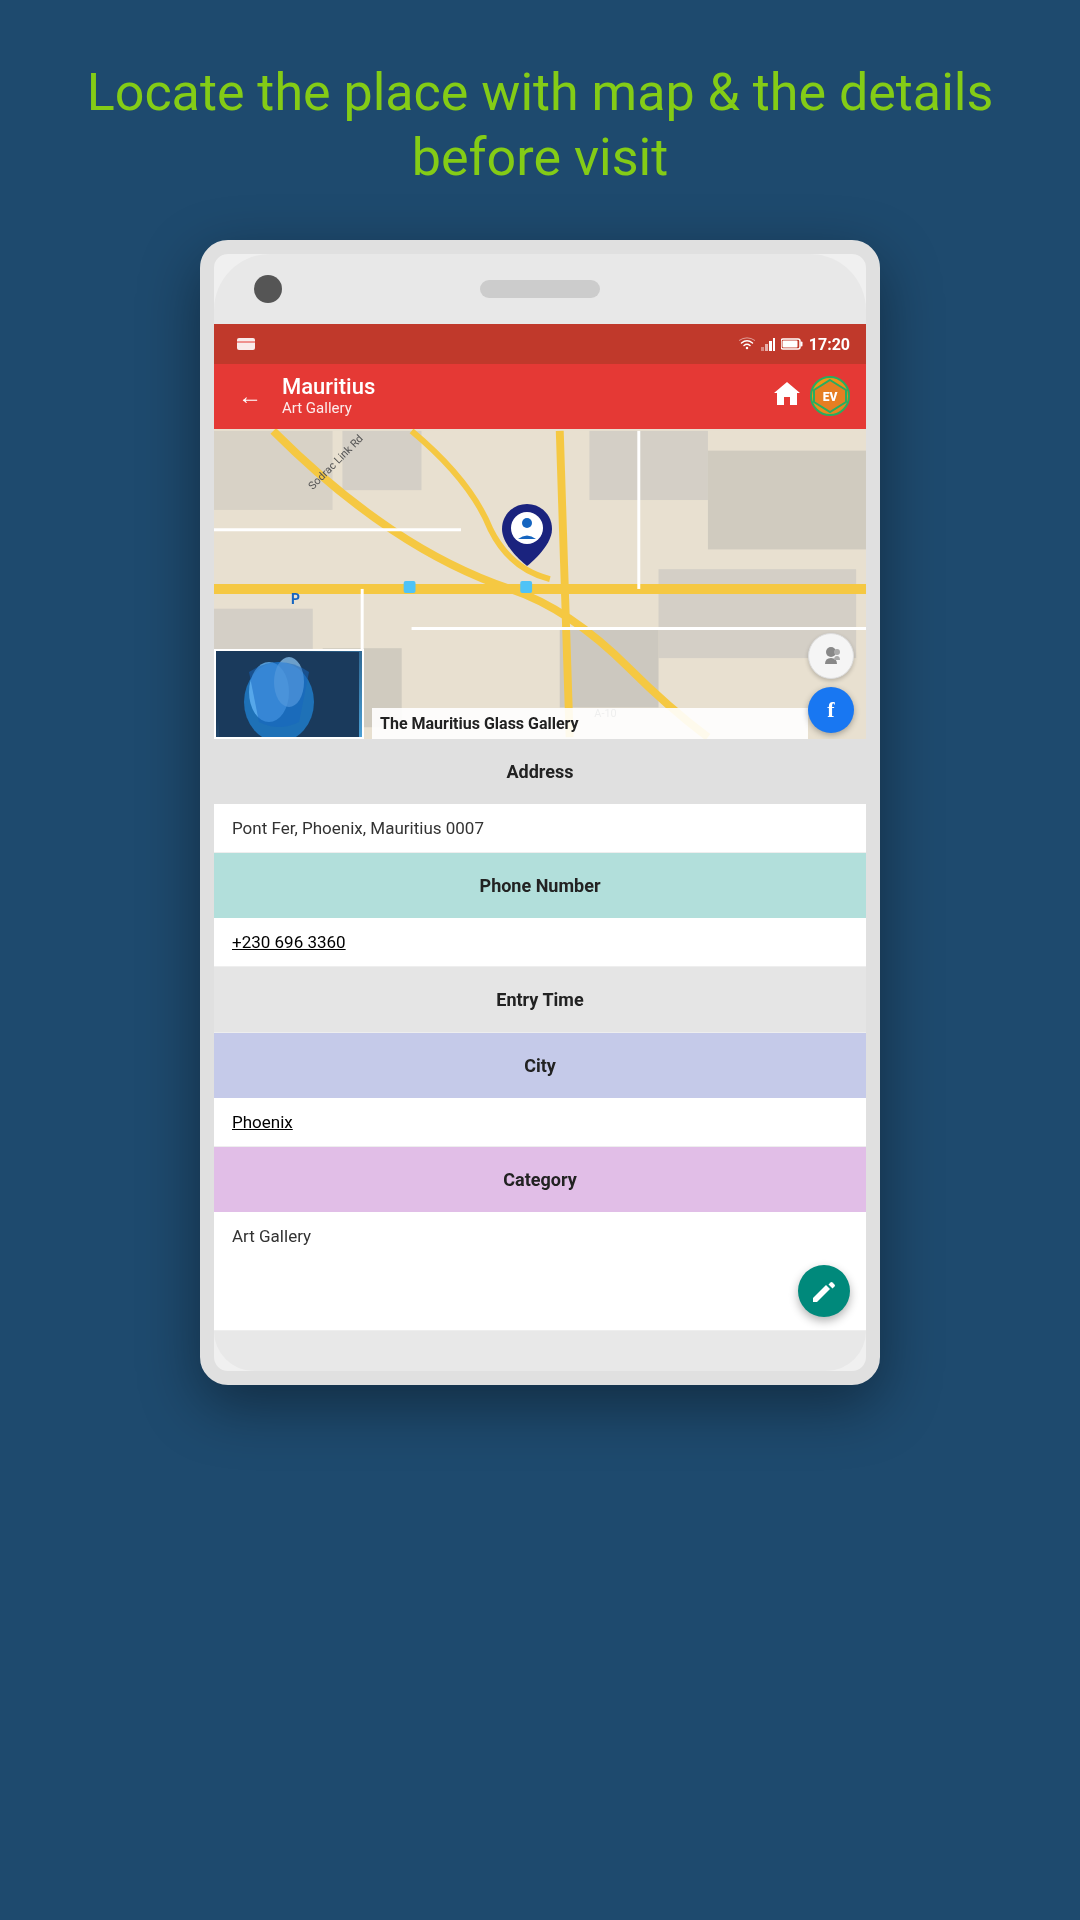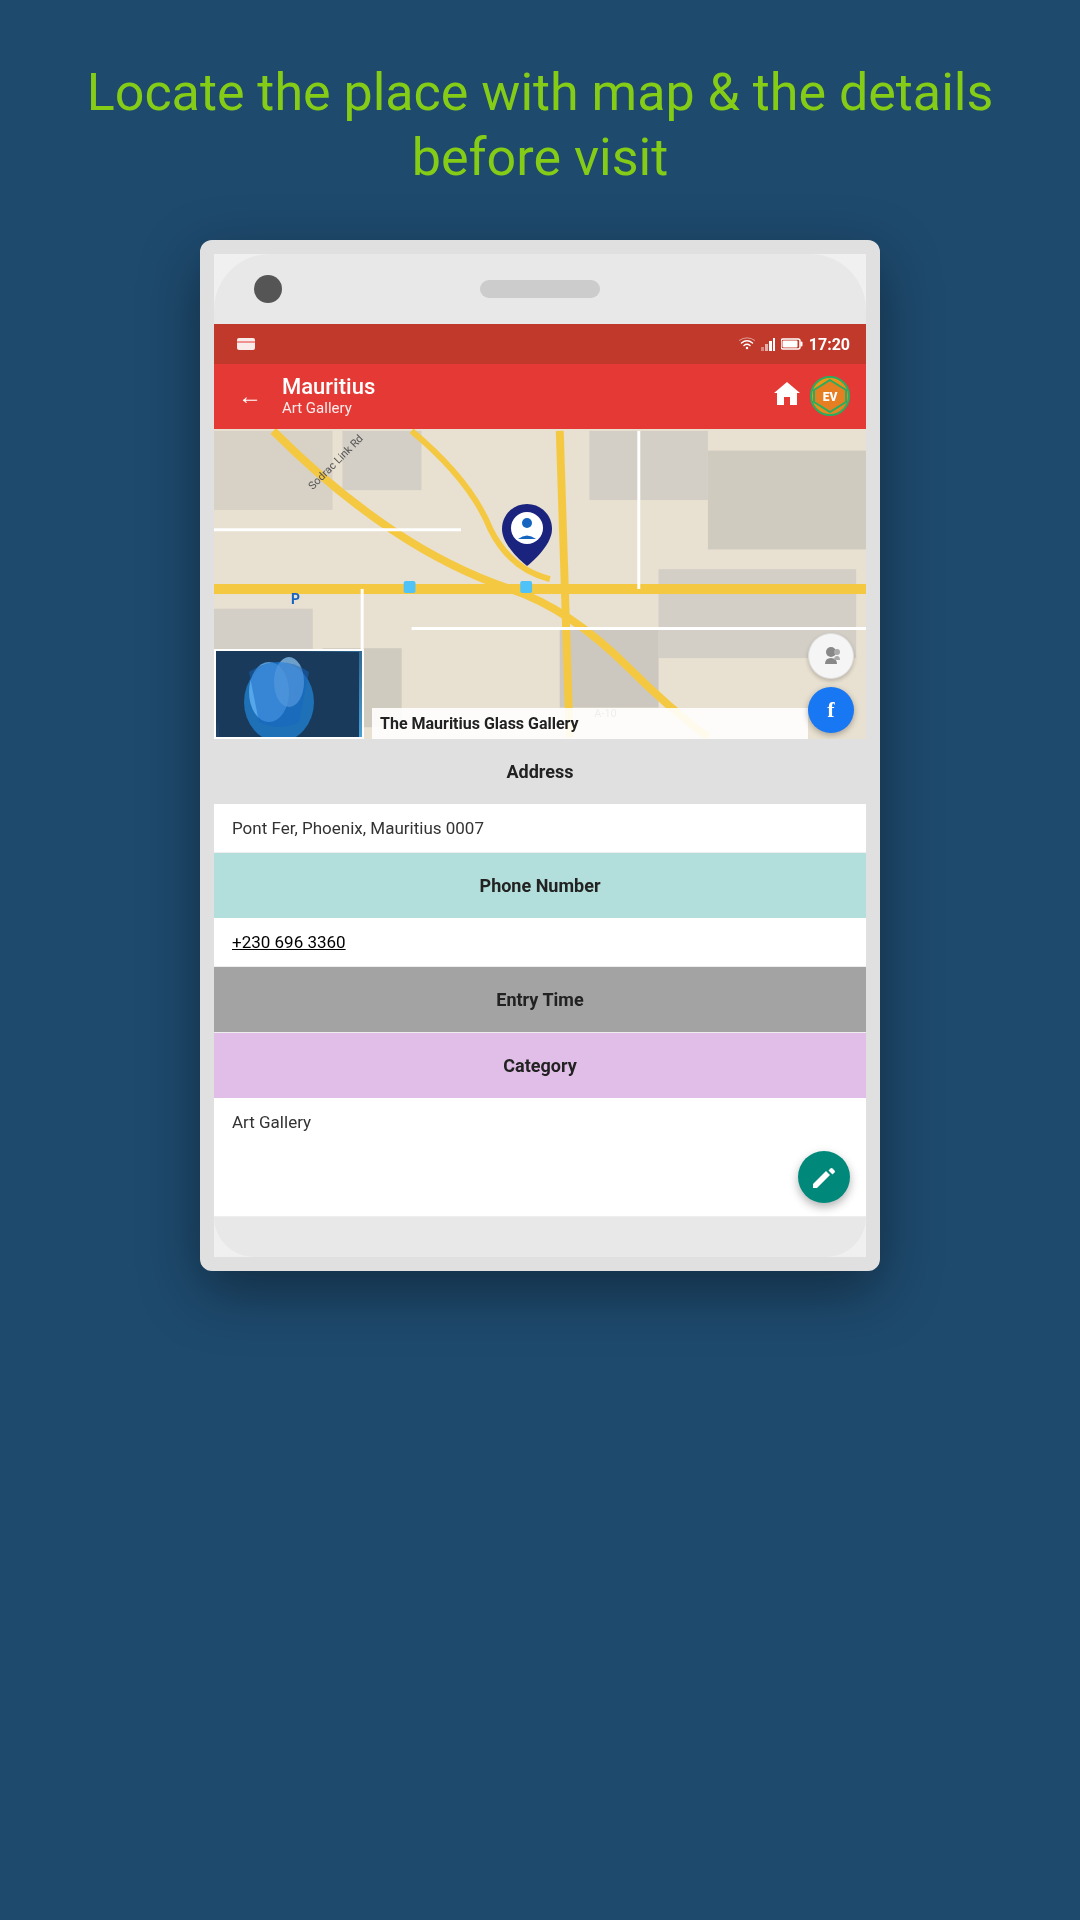--- a/index.html
+++ b/index.html
@@ -20,21 +20,21 @@
       font-size: 52px;
       font-weight: 400;
       text-align: center;
       padding: 60px 80px 50px;
       line-height: 1.25;
     }
 
     .phone-frame {
       width: 680px;
       background: #f0f0f0;
-      border-radius: 12px;
+      border-radius: 28px;
       border: 14px solid #e0e0e0;
       box-shadow: 0 20px 60px rgba(0,0,0,0.4);
       overflow: hidden;
       position: relative;
     }
 
     .phone-top-bar {
       background: #e8e8e8;
       height: 70px;
       display: flex;
@@ -248,21 +248,21 @@
 
     .section-header .line {
       flex: 1;
       height: 2px;
       background: #333;
       max-width: 80px;
     }
 
     .section-header-address { background: #e0e0e0; }
     .section-header-phone { background: #b2dfdb; }
-    .section-header-entry { background: #a3a3a3; }
+    .section-header-entry { background: #e5e5e5; }
     .section-header-city { background: #c5cae9; }
     .section-header-category { background: #e1bee7; }
 
     .section-content {
       padding: 14px 18px;
       font-size: 17px;
       color: #333;
     }
 
     .section-content a, .link-text {
@@ -468,20 +468,30 @@
       </div>
 
       <div class="info-section">
         <div class="section-header section-header-entry">
           <div class="line"></div>
           <span>Entry Time</span>
           <div class="line"></div>
         </div>
       </div>
 
+      <div class="info-section">
+        <div class="section-header section-header-city">
+          <div class="line"></div>
+          <span>City</span>
+          <div class="line"></div>
+        </div>
+        <div class="section-content">
+          <a class="link-text" href="#">Phoenix</a>
+        </div>
+      </div>
 
       <div class="info-section" style="padding-bottom: 70px;">
         <div class="section-header section-header-category">
           <div class="line"></div>
           <span>Category</span>
           <div class="line"></div>
         </div>
         <div class="section-content">Art Gallery</div>
       </div>
 

